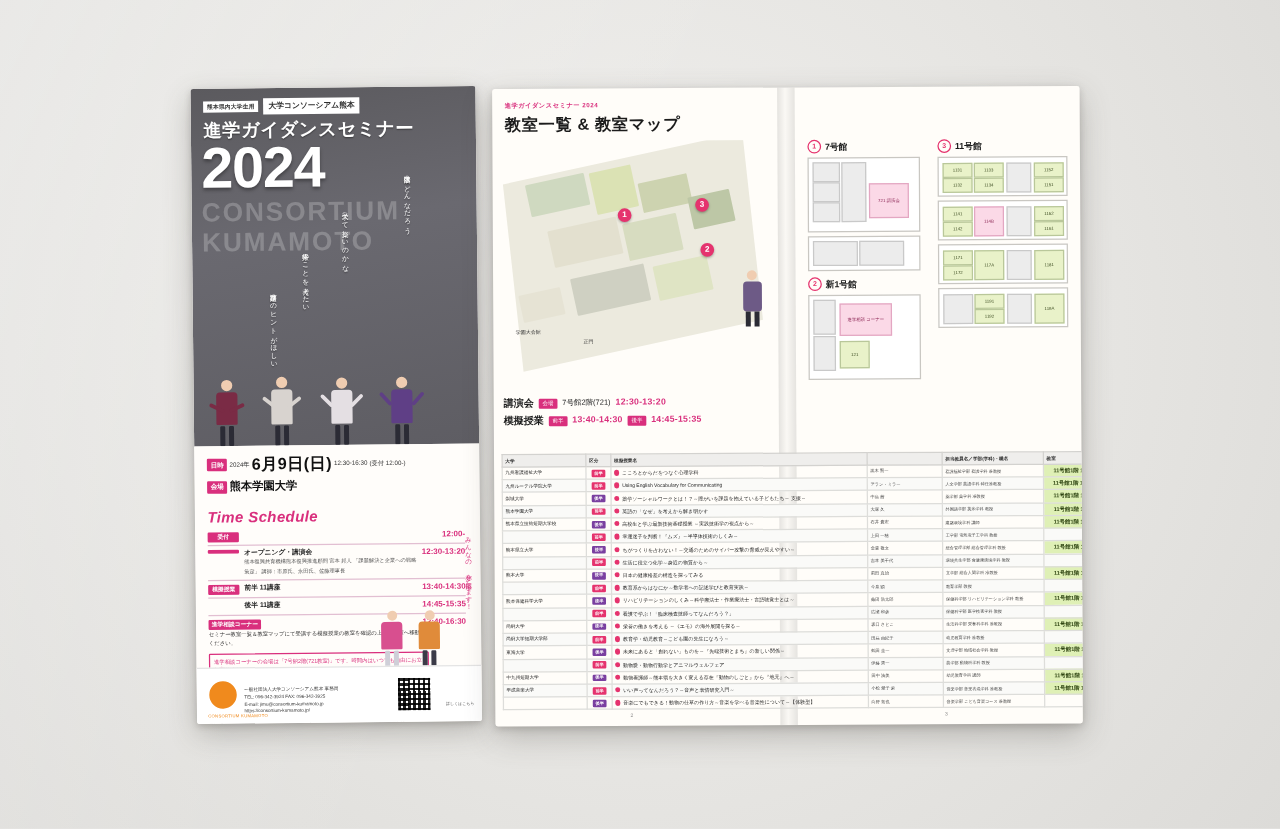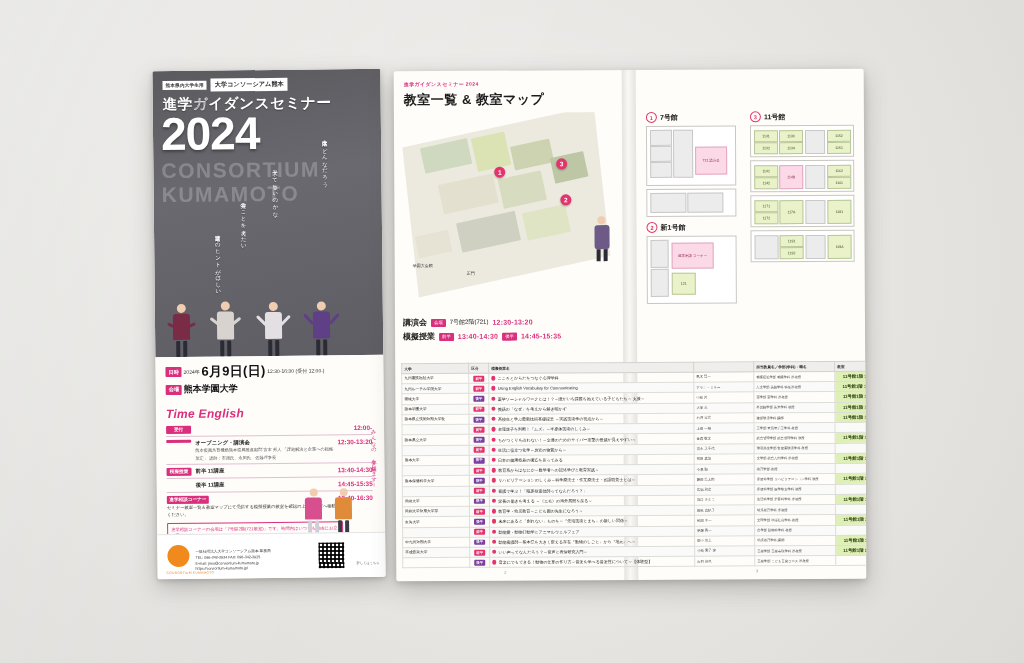--- a/index.html
+++ b/index.html
@@ -318,21 +318,21 @@
         <span class="sm">2024年</span>
         <span class="big">6月9日(日)</span>
         <span class="sm">12:30-16:30</span>
         <span class="sm">(受付 12:00-)</span>
       </div>
       <div class="info-row" style="top:26px;">
         <span class="row-lab">会場</span>
         <span class="mid">熊本学園大学</span>
       </div>
 
-      <div class="ts-title">Time English</div>
+      <div class="ts-title">Time Schedule</div>
 
       <div class="sched">
         <div class="srow">
           <span class="stag">受付</span>
           <span class="sbody"></span>
           <span class="stime">12:00-</span>
         </div>
         <div class="srow">
           <span class="stag"></span>
           <span class="sbody">

